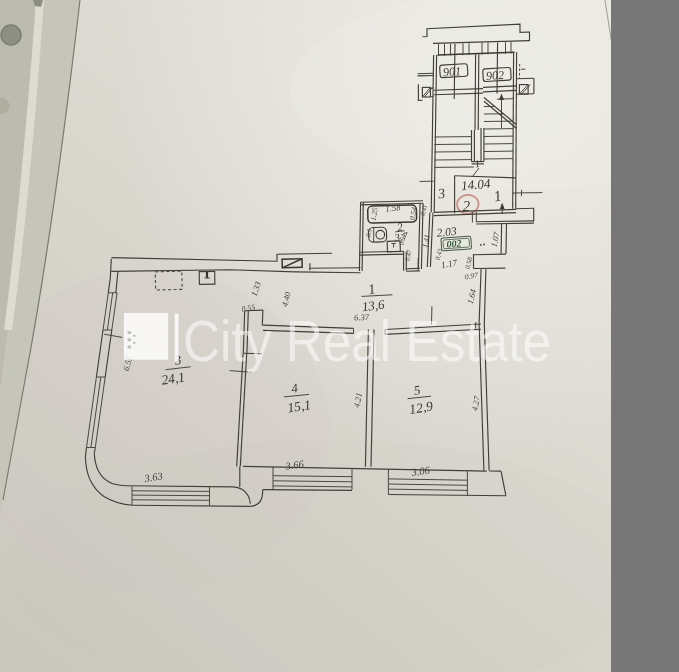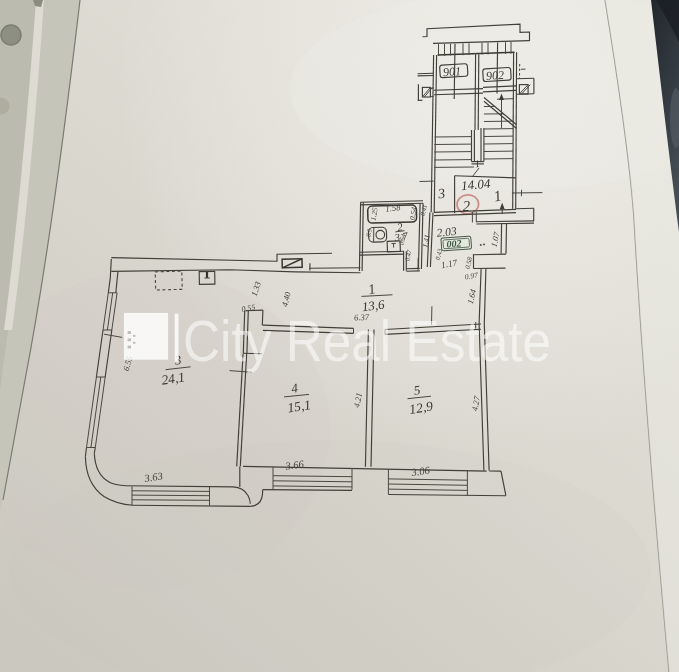--- a/index.html
+++ b/index.html
@@ -1,16 +1,16 @@
 <!DOCTYPE html>
 <html><head>
 <meta charset="utf-8">
 <style>
 html,body{margin:0;padding:0;background:#777;}
-#page{position:relative;width:679px;height:672px;overflow:hidden;}
+#page{position:relative;width:611px;height:672px;overflow:hidden;}
 svg{display:block}
 .w{stroke:#413f38;stroke-width:1.15;fill:none;stroke-linecap:butt}
 .w2{stroke:#4a4840;stroke-width:1;fill:none}
 .th{stroke:#393730;stroke-width:1.5;fill:none}
 .h{font-family:"Liberation Serif",serif;font-style:italic;fill:#393730}
 .hs{font-family:"Liberation Serif",serif;font-style:italic;fill:#44423a}
 </style>
 </head>
 <body>
 <div id="page">

